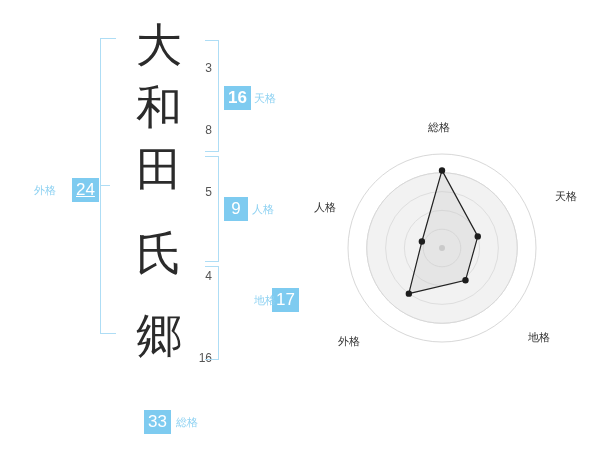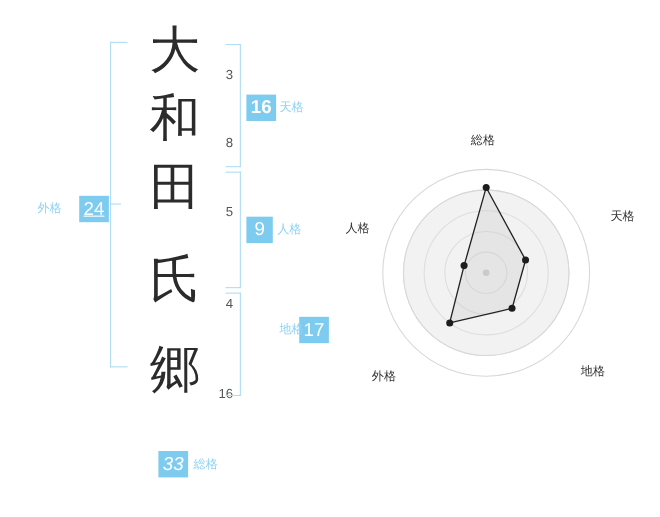--- a/index.html
+++ b/index.html
@@ -156,21 +156,21 @@
     <div class="chip-label" style="left:254px; top:86px;">天格</div>
 
     <div class="brk-r" style="left:205px; top:156px; width:14px; height:106px;"></div>
     <div class="chip" style="left:224px; top:197px;">9</div>
     <div class="chip-label" style="left:252px; top:197px;">人格</div>
 
     <div class="brk-r" style="left:205px; top:266px; width:14px; height:94px;"></div>
     <div class="chip" style="left:224px; top:288px;margin-left:48px;">17</div>
     <div class="chip-label" style="left:254px; top:288px;">地格</div>
 
-    <div class="chip" style="left:144px; top:410px;font-style:italic;">33</div>
+    <div class="chip" style="left:144px; top:410px;">33</div>
     <div class="chip-label" style="left:176px; top:410px;">総格</div>
   </div>
 
   <div class="radar-panel">
     <svg id="radar-svg" width="300" height="470" viewBox="0 0 300 470">
         <circle cx="142" cy="248" r="94" fill="#ffffff" stroke="#d8d8d8" stroke-width="1"></circle>
         <circle cx="142" cy="248" r="75.2" fill="none" stroke="#d8d8d8" stroke-width="1"></circle>
         <circle cx="142" cy="248" r="56.4" fill="none" stroke="#d8d8d8" stroke-width="1"></circle>
         <circle cx="142" cy="248" r="37.6" fill="none" stroke="#d8d8d8" stroke-width="1"></circle>
         <circle cx="142" cy="248" r="18.8" fill="none" stroke="#d8d8d8" stroke-width="1"></circle>

